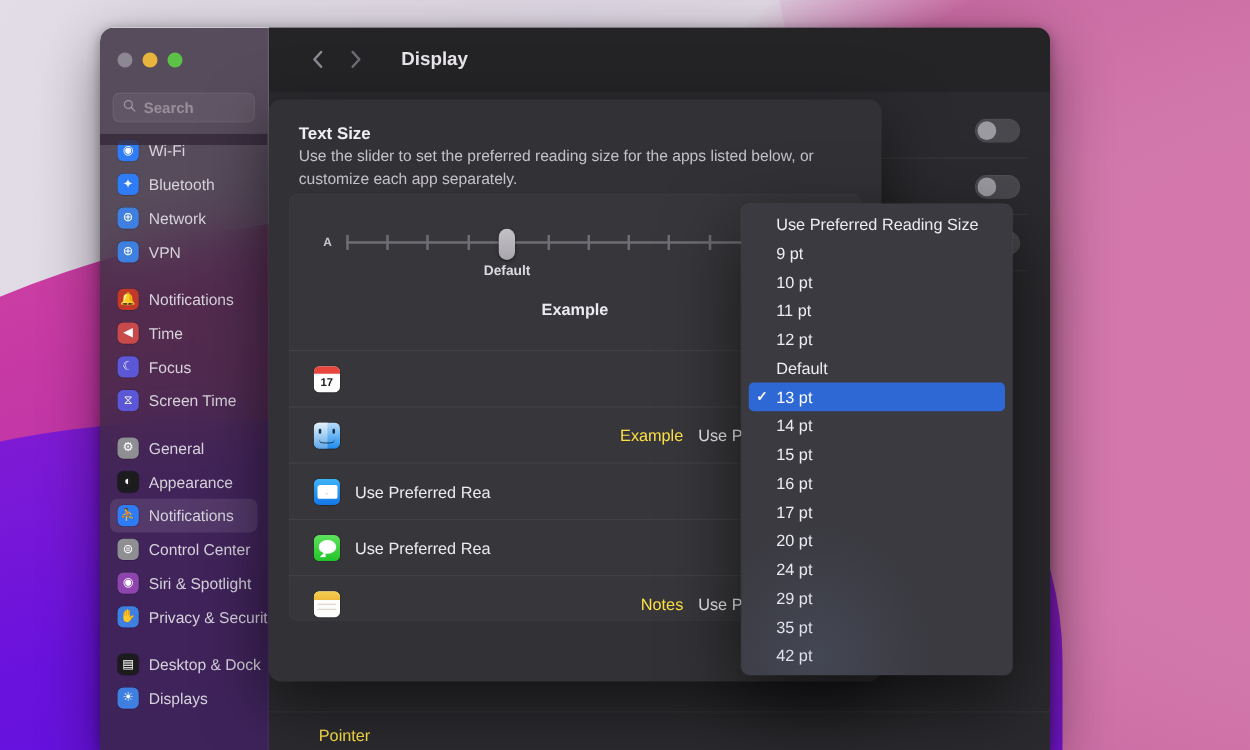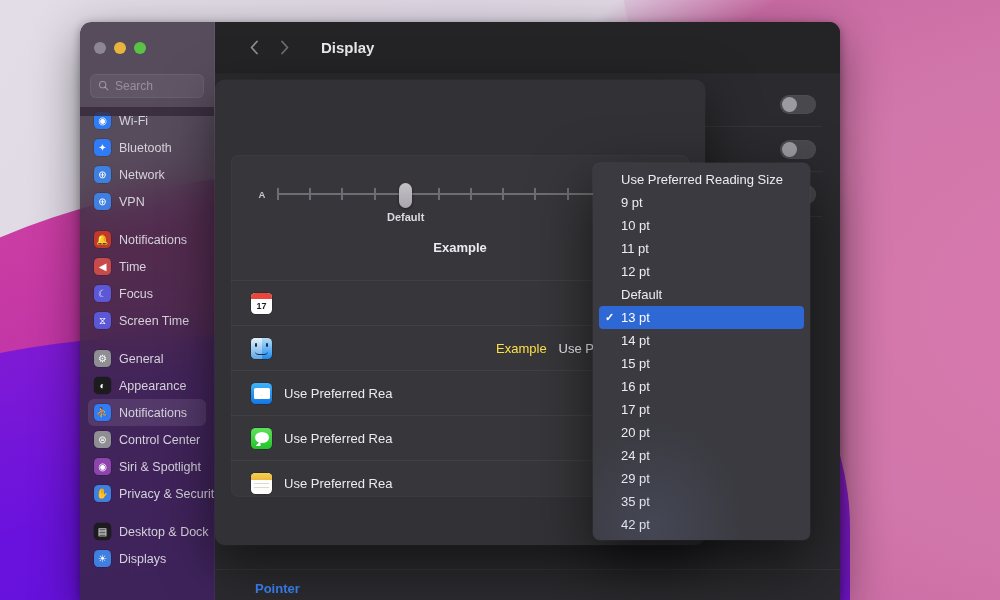--- a/index.html
+++ b/index.html
@@ -59,21 +59,21 @@
   .tl { width:12px; height:12px; border-radius:50%; }
   .tl.close { background:#8c8792; }
   .tl.min   { background:#e9b43c; }
   .tl.max   { background:#5cc247; }
 
   .searchbox {
     margin:0 10px 9px 10px; height:24px;
     background:rgba(255,255,255,.055);
     border:1px solid rgba(255,255,255,.06);
     border-radius:6px;
-    display:flex; align-items:center; gap:6px; padding:0 7px;
+    display:flex; align-items:center; gap:6px; padding:0 7px;font-weight:bold;
   }
   .searchbox .ph { font-size:12px; color:rgba(230,225,235,.40); }
 
   .s-scroll { height:calc(100% - 85px); overflow:hidden; position:relative; }
   .s-group { padding:0 8px; }
   .s-gap { height:11px; }
   .s-item {
     display:flex; align-items:center; gap:8px;
     height:27px; padding:0 6px; border-radius:6px;
     position:relative;
@@ -107,21 +107,21 @@
   .toggle {
     width:36px; height:19px; border-radius:10px; background:#48484d;
     position:relative; box-shadow:inset 0 0 0 .5px rgba(255,255,255,.06);
   }
   .toggle::after {
     content:""; position:absolute; left:2px; top:2px; width:15px; height:15px;
     border-radius:50%; background:#9a9aa0;
   }
   .pointer-sec {
     position:absolute; left:40px; bottom:4px;
-    font-size:13px; font-weight:bold; color:#3b82f6;
+    font-size:13px; font-weight:normal; color:#fde047;
   }
   .main-divider { position:absolute; left:0; right:0; bottom:30px; height:1px; background:rgba(255,255,255,.05); }
 
   
   #sheet {
     position:absolute; left:215px; top:80px; width:490px; height:465px;
     background:#323236; border-radius:10px;
     box-shadow:0 18px 52px rgba(0,0,0,.55), 0 0 0 .5px rgba(255,255,255,.06);
     overflow:hidden; z-index:20;
   }
@@ -324,20 +324,24 @@
             <div class="toggle"></div>
           </div>
       </div>
       <div class="main-divider"></div>
       <div class="pointer-sec">Pointer</div>
     </div>
   </div>
 </div>
 
 <div id="sheet">
+  <div id="sheet-head">
+    <div id="sheet-title">Text Size</div>
+    <div id="sheet-sub">Use the slider to set the preferred reading size for the apps listed below, or customize each app separately.</div>
+  </div>
 
   <div id="sheet-card">
     <div id="slider-area">
       <div id="slider-row">
         <div id="slider-A">A</div>
         <div id="track-wrap">
           <div id="track"></div>
           <div id="ticks">
               <div class="tick" style="left: 0%;"></div>
               <div class="tick" style="left: 8.33333%;"></div>
@@ -399,20 +403,21 @@
           </div>
           <div class="app-val">Use Preferred Rea</div>
         </div>
         <div class="app-row">
           <div class="app-ico">
             <div style="position:absolute;inset:0;background:#fdfdfb"></div>
             <div style="position:absolute;top:0;left:0;right:0;height:7px;background:linear-gradient(180deg,#f6cf52,#edb93c)"></div>
             <div style="position:absolute;top:10px;left:3px;right:3px;height:1px;background:#ddd9cf"></div>
             <div style="position:absolute;top:14px;left:3px;right:3px;height:1px;background:#ddd9cf"></div>
           </div>
+          <div class="app-name">Notes</div>
           <div class="app-val">Use Preferred Rea</div>
         </div>
       </div>
   </div>
 </div>
 
 <div id="popup">
   <div id="popup-items">
       <div class="mi">
         <span>Use Preferred Reading Size</span>

